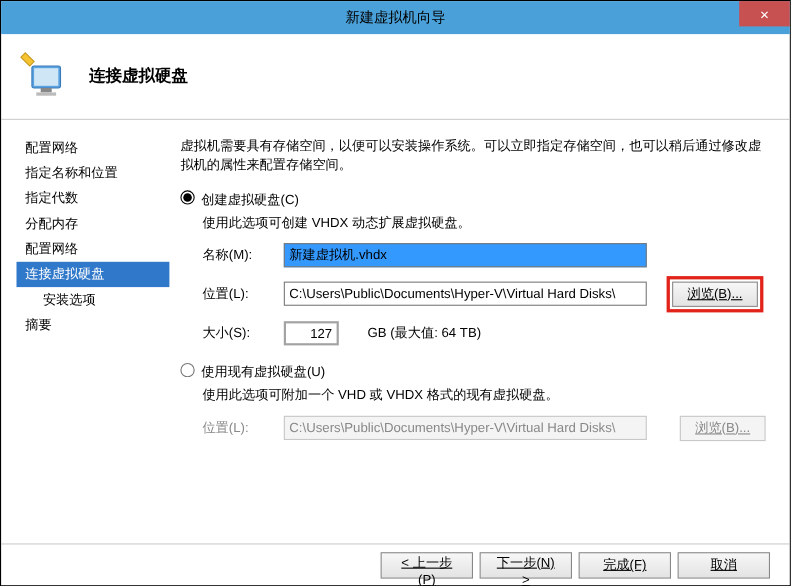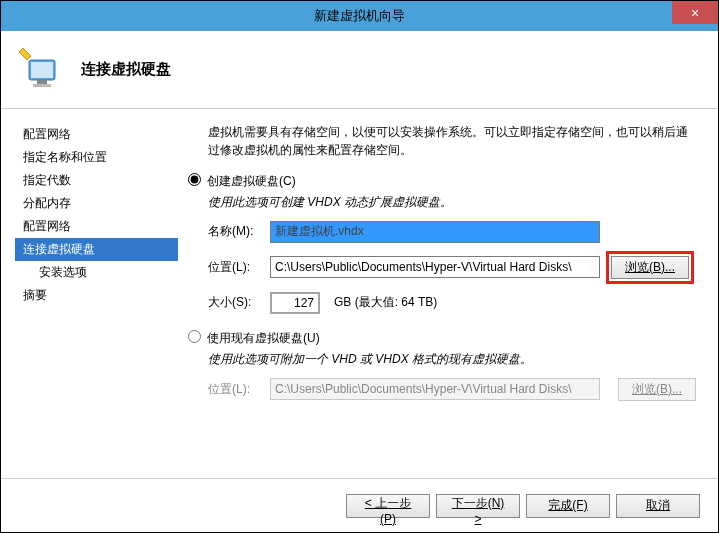--- a/index.html
+++ b/index.html
@@ -10,38 +10,38 @@
   .titlebar .close { width: 46px; height: 23px; background: #c75050; color: #fff; display: flex; align-items: center; justify-content: center; position: absolute; right: 0; top: 0; font-size: 14px; font-family: Arial, sans-serif; }
   .header { height: 78px; border-bottom: 1px solid #ccc; display: flex; align-items: center; padding: 0 16px; }
   .header .icon { width: 48px; height: 48px; margin-right: 16px; }
   .header h1 { font-size: 15px; font-weight: bold; margin: 0; color: #000; }
   .body { flex: 1; display: flex; overflow: hidden; }
   .sidebar { width: 178px; padding: 14px 0 0 14px; font-size: 12px; color: #000; }
   .sidebar-item { padding: 3px 6px 3px 8px; cursor: default; }
   .sidebar-item.selected { background: #3078c9; color: #fff; }
   .sidebar-item.sub { padding-left: 24px; }
   .main { flex: 1; padding: 14px 22px 0 10px; font-size: 12px; color: #000; }
-  .intro { line-height: 1.5; margin-bottom: 14px; margin-left: 20px; }
+  .intro { line-height: 1.5; margin-bottom: 14px; }
   .opt { margin-bottom: 16px; }
   .opt-head { display: flex; align-items: flex-start; margin-bottom: 4px; }
   .opt-head input[type=radio] { margin: 0 6px 0 0; width: 13px; height: 13px; accent-color: #000; }
-  .opt-desc { margin-left: 20px; margin-bottom: 10px; line-height: 1.4; font-style: italic; }
+  .opt-desc { margin-left: 20px; margin-bottom: 10px; line-height: 1.4; }
   .fields { margin-left: 20px; }
-  .row { display: flex; align-items: center; margin-bottom: 8px; gap: 6px; }
+  .row { display: flex; align-items: center; margin-bottom: 8px; gap: 18px; }
   .row .lbl { width: 56px; text-align: left; }
   .row .lbl.dis { color: #888; }
   .row input.text { height: 22px; border: 1px solid #7a7a7a; padding: 1px 4px; font-size: 12px; background: #fff; }
-  .row input.text.sel { background: #3399ff; color: #404040; }
+  .row input.text.sel { background: #3399ff; color: #000000; }
   .row input.text.dis { background: #f4f4f4; border-color: #c8c8c8; color: #888; }
   .row input.num { width: 50px; text-align: right; height: 22px; border: 2px solid #a3a3a3; padding: 1px 4px; font-size: 12px; }
   .btn { height: 23px; border: 1px solid #888; background: linear-gradient(#f7f7f7,#e3e3e3); font-size: 12px; padding: 0 12px; cursor: default; text-decoration: underline; }
   .btn.dis { color: #888; background: #f4f4f4; border-color: #c8c8c8; }
   .highlight { border: 3px solid #e2231a; padding: 2px; display: inline-flex; }
   .suffix { margin-left: 8px; }
-  .footer { height: 54px; border-top: 1px solid #ccc; display: flex; align-items: center; justify-content: flex-end; padding: 0 18px; gap: 6px; }
+  .footer { height: 38px; border-top: 1px solid #ccc; display: flex; align-items: center; justify-content: flex-end; padding: 0 18px; gap: 6px; }
   .footer .btn { width: 84px; height: 24px; }
 </style>
 </head>
 <body>
 
 <div class="window">
 
   <div class="titlebar">
     <span class="title">新建虚拟机向导</span>
     <div class="close">

